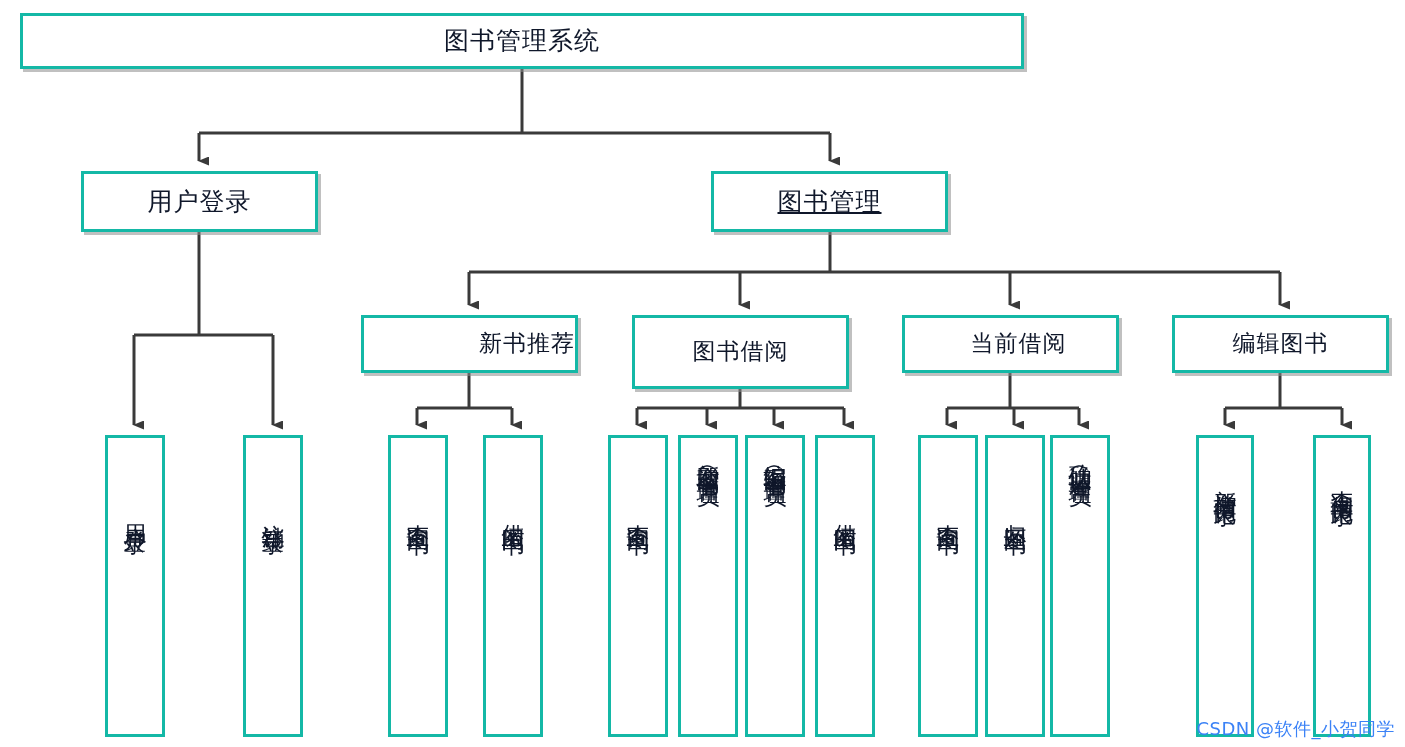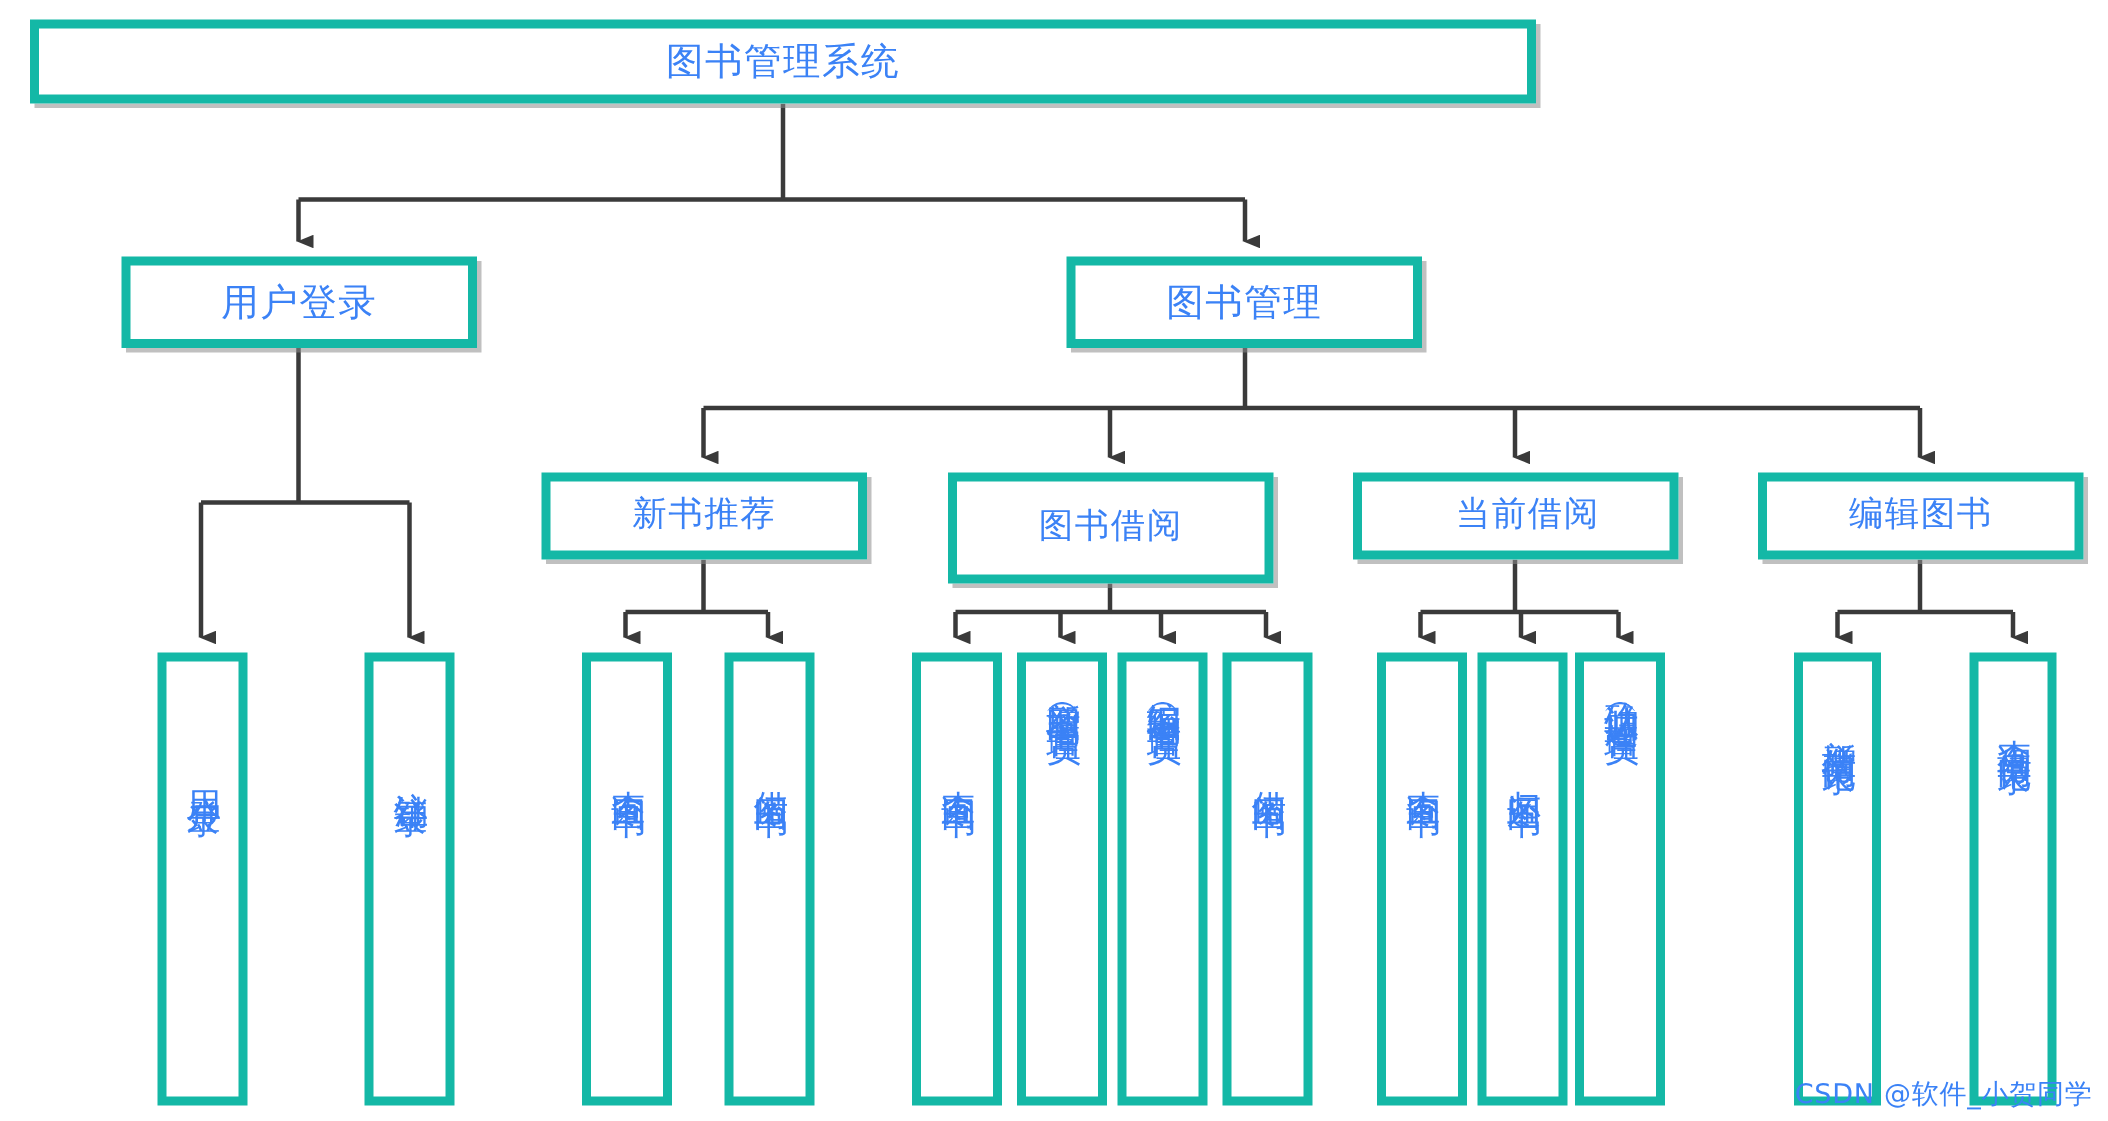--- a/index.html
+++ b/index.html
@@ -23,25 +23,25 @@
     left: 0;
     top: 0;
     width: 1405px;
     height: 747px;
     pointer-events: none;
   }
   .node {
     position: absolute;
     box-sizing: border-box;
     background: #ffffff;
-    border: 6px solid #14b8a6;
+    border: 3px solid #14b8a6;
     display: flex;
     align-items: center;
     justify-content: center;
-    color: #3b82f6;
+    color: #0f172a;
     line-height: 1.18;
     z-index: 3;
   }
   .node.shadowed {
     box-shadow: 3px 3px 0 0 rgba(140,140,140,0.55);
   }
   .node .label {
     display: block;
     text-align: center;
     white-space: pre-line;
@@ -139,25 +139,25 @@
   </svg>
 
   <div class="node horiz shadowed" style="left:20px; top:13px; width:1004px; height:56px;">
     <span class="label">图书管理系统</span>
   </div>
 
   <div class="node horiz shadowed" style="left:81px; top:171px; width:237px; height:61px;">
     <span class="label">用户登录</span>
   </div>
 
-  <div class="node horiz shadowed" style="left:711px; top:171px; width:237px; height:61px;">
+  <div class="node horiz shadowed" style="left:711px; top:171px; width:237px; height:61px;text-decoration:underline;">
     <span class="label">图书管理</span>
   </div>
 
-  <div class="node mid shadowed" style="left:361px; top:315px; width:217px; height:58px;">
+  <div class="node mid shadowed" style="left:361px; top:315px; width:217px; height:58px;justify-content:flex-end;">
     <span class="label">新书推荐</span>
   </div>
 
   <div class="node mid shadowed" style="left:632px; top:315px; width:217px; height:74px;">
     <span class="label">图书借阅</span>
   </div>
 
   <div class="node mid shadowed" style="left:902px; top:315px; width:217px; height:58px;padding-left:16px;">
     <span class="label">当前借阅</span>
   </div>

